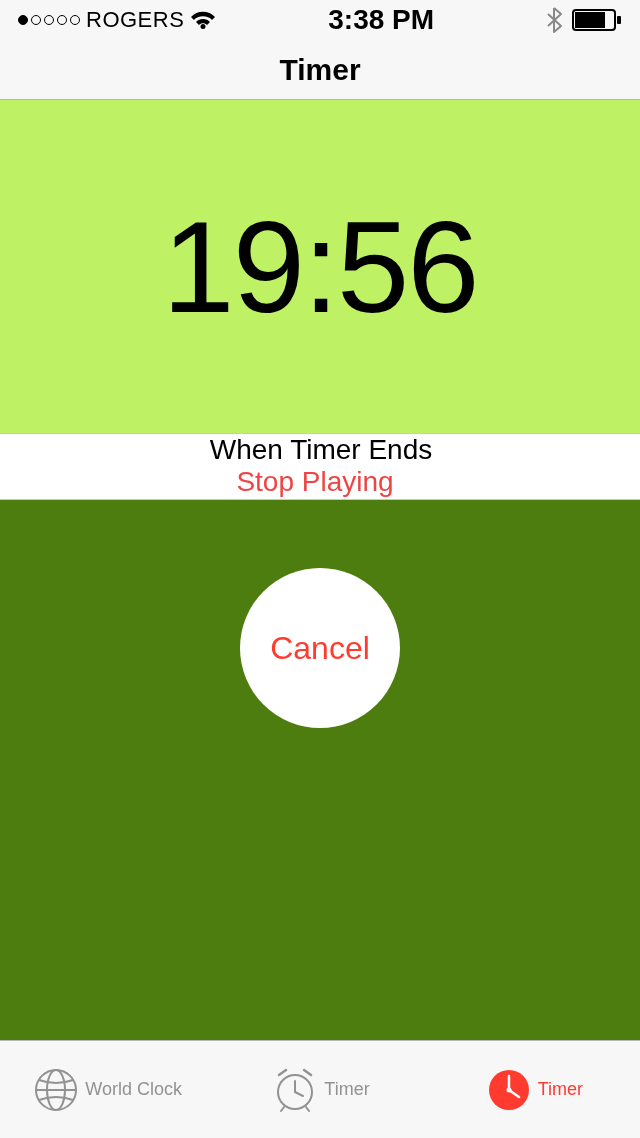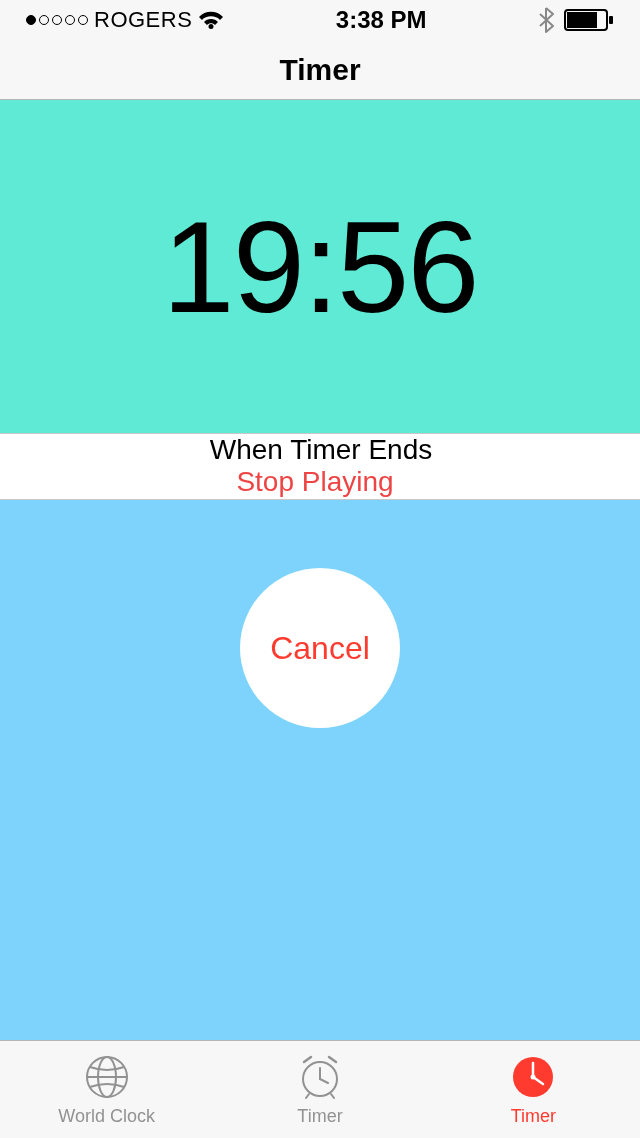--- a/index.html
+++ b/index.html
@@ -1,53 +1,53 @@
 <!DOCTYPE html>
 <html><head>
 <meta charset="utf-8">
 <style>
   * { box-sizing: border-box; margin: 0; padding: 0; }
   html, body { width: 640px; height: 1138px; font-family: -apple-system, "Helvetica Neue", Helvetica, Arial, sans-serif; background: #efeff4; overflow: hidden; }
   .screen { width: 640px; height: 1138px; display: flex; flex-direction: column; background: #efeff4; }
 
   
-  .status-bar { height: 40px; padding: 0 26px; display: flex; align-items: center; justify-content: space-between; background: #f7f7f8; font-size: 22px; font-weight: 500; color: #000; }
+  .status-bar { height: 40px; padding: 0 18px; display: flex; align-items: center; justify-content: space-between; background: #f7f7f8; font-size: 22px; font-weight: 500; color: #000; }
   .status-left { display: flex; align-items: center; gap: 6px; }
   .status-right { display: flex; align-items: center; gap: 10px; }
   .signal-dots { display: flex; gap: 3px; align-items: center; }
   .dot { width: 10px; height: 10px; border-radius: 50%; border: 1.5px solid #000; }
   .dot.filled { background: #000; }
   .carrier { font-size: 22px; letter-spacing: 0.5px; }
   .wifi-icon svg, .bt-icon svg, .battery-icon svg { display: block; }
   .bt-icon svg path { stroke: #888; }
-  .clock-time { font-size: 24px; font-weight: 600; }
+  .clock-time { font-size: 28px; font-weight: 600; }
 
   
   .nav-header { height: 60px; display: flex; align-items: center; justify-content: center; background: #f7f7f8; border-bottom: 1px solid #b5b5b8; }
   .nav-title { font-size: 30px; font-weight: 600; color: #000; }
 
   
-  .timer-area { background: #5eead4; height: 334px; display: flex; align-items: center; justify-content: center; border-bottom: 1px solid #c8c7cc; }
+  .timer-area { background: #bef264; height: 334px; display: flex; align-items: center; justify-content: center; border-bottom: 1px solid #c8c7cc; }
   .timer-value { font-size: 130px; font-weight: 100; letter-spacing: -2px; color: #000; }
 
   
   .row { background: #fff; height: 66px; display: flex; align-items: center; padding: 0 28px 0 30px; border-bottom: 1px solid #c8c7cc; flex-direction: column; }
   .row-label { font-size: 28px; color: #000; flex: 1; }
   .row-value { font-size: 28px; color: #ef4444; margin-right: 12px; }
   .chevron { color: #c7c7cc; }
 
   
-  .buttons-area { flex: 1; background: #7dd3fc; display: flex; padding-top: 68px; justify-content: space-around; align-items: flex-start; }
+  .buttons-area { flex: 1; background: #4d7c0f; display: flex; padding-top: 68px; justify-content: space-around; align-items: flex-start; }
   .round-btn { width: 160px; height: 160px; border-radius: 50%; background: #fff; display: flex; align-items: center; justify-content: center; font-size: 32px; font-weight: 400; border: none; cursor: pointer; }
   .cancel { color: #ff3b30; }
   .pause { color: #000; }
 
   
   .tab-bar { height: 98px; background: #f7f7f8; border-top: 1px solid #b5b5b8; display: flex; }
-  .tab { flex: 1; display: flex; flex-direction: column; align-items: center; justify-content: center; gap: 4px; color: #929292; cursor: pointer; }
+  .tab { flex: 1; display: flex; flex-direction: row; align-items: center; justify-content: center; gap: 4px; color: #929292; cursor: pointer; }
   .tab.active { color: #ff3b30; }
   .tab-icon { width: 50px; height: 50px; display: flex; align-items: center; justify-content: center; }
   .tab-label { font-size: 18px; }
 </style>
 </head>
 <body>
 
 <div class="screen">
 
   <div class="status-bar">

